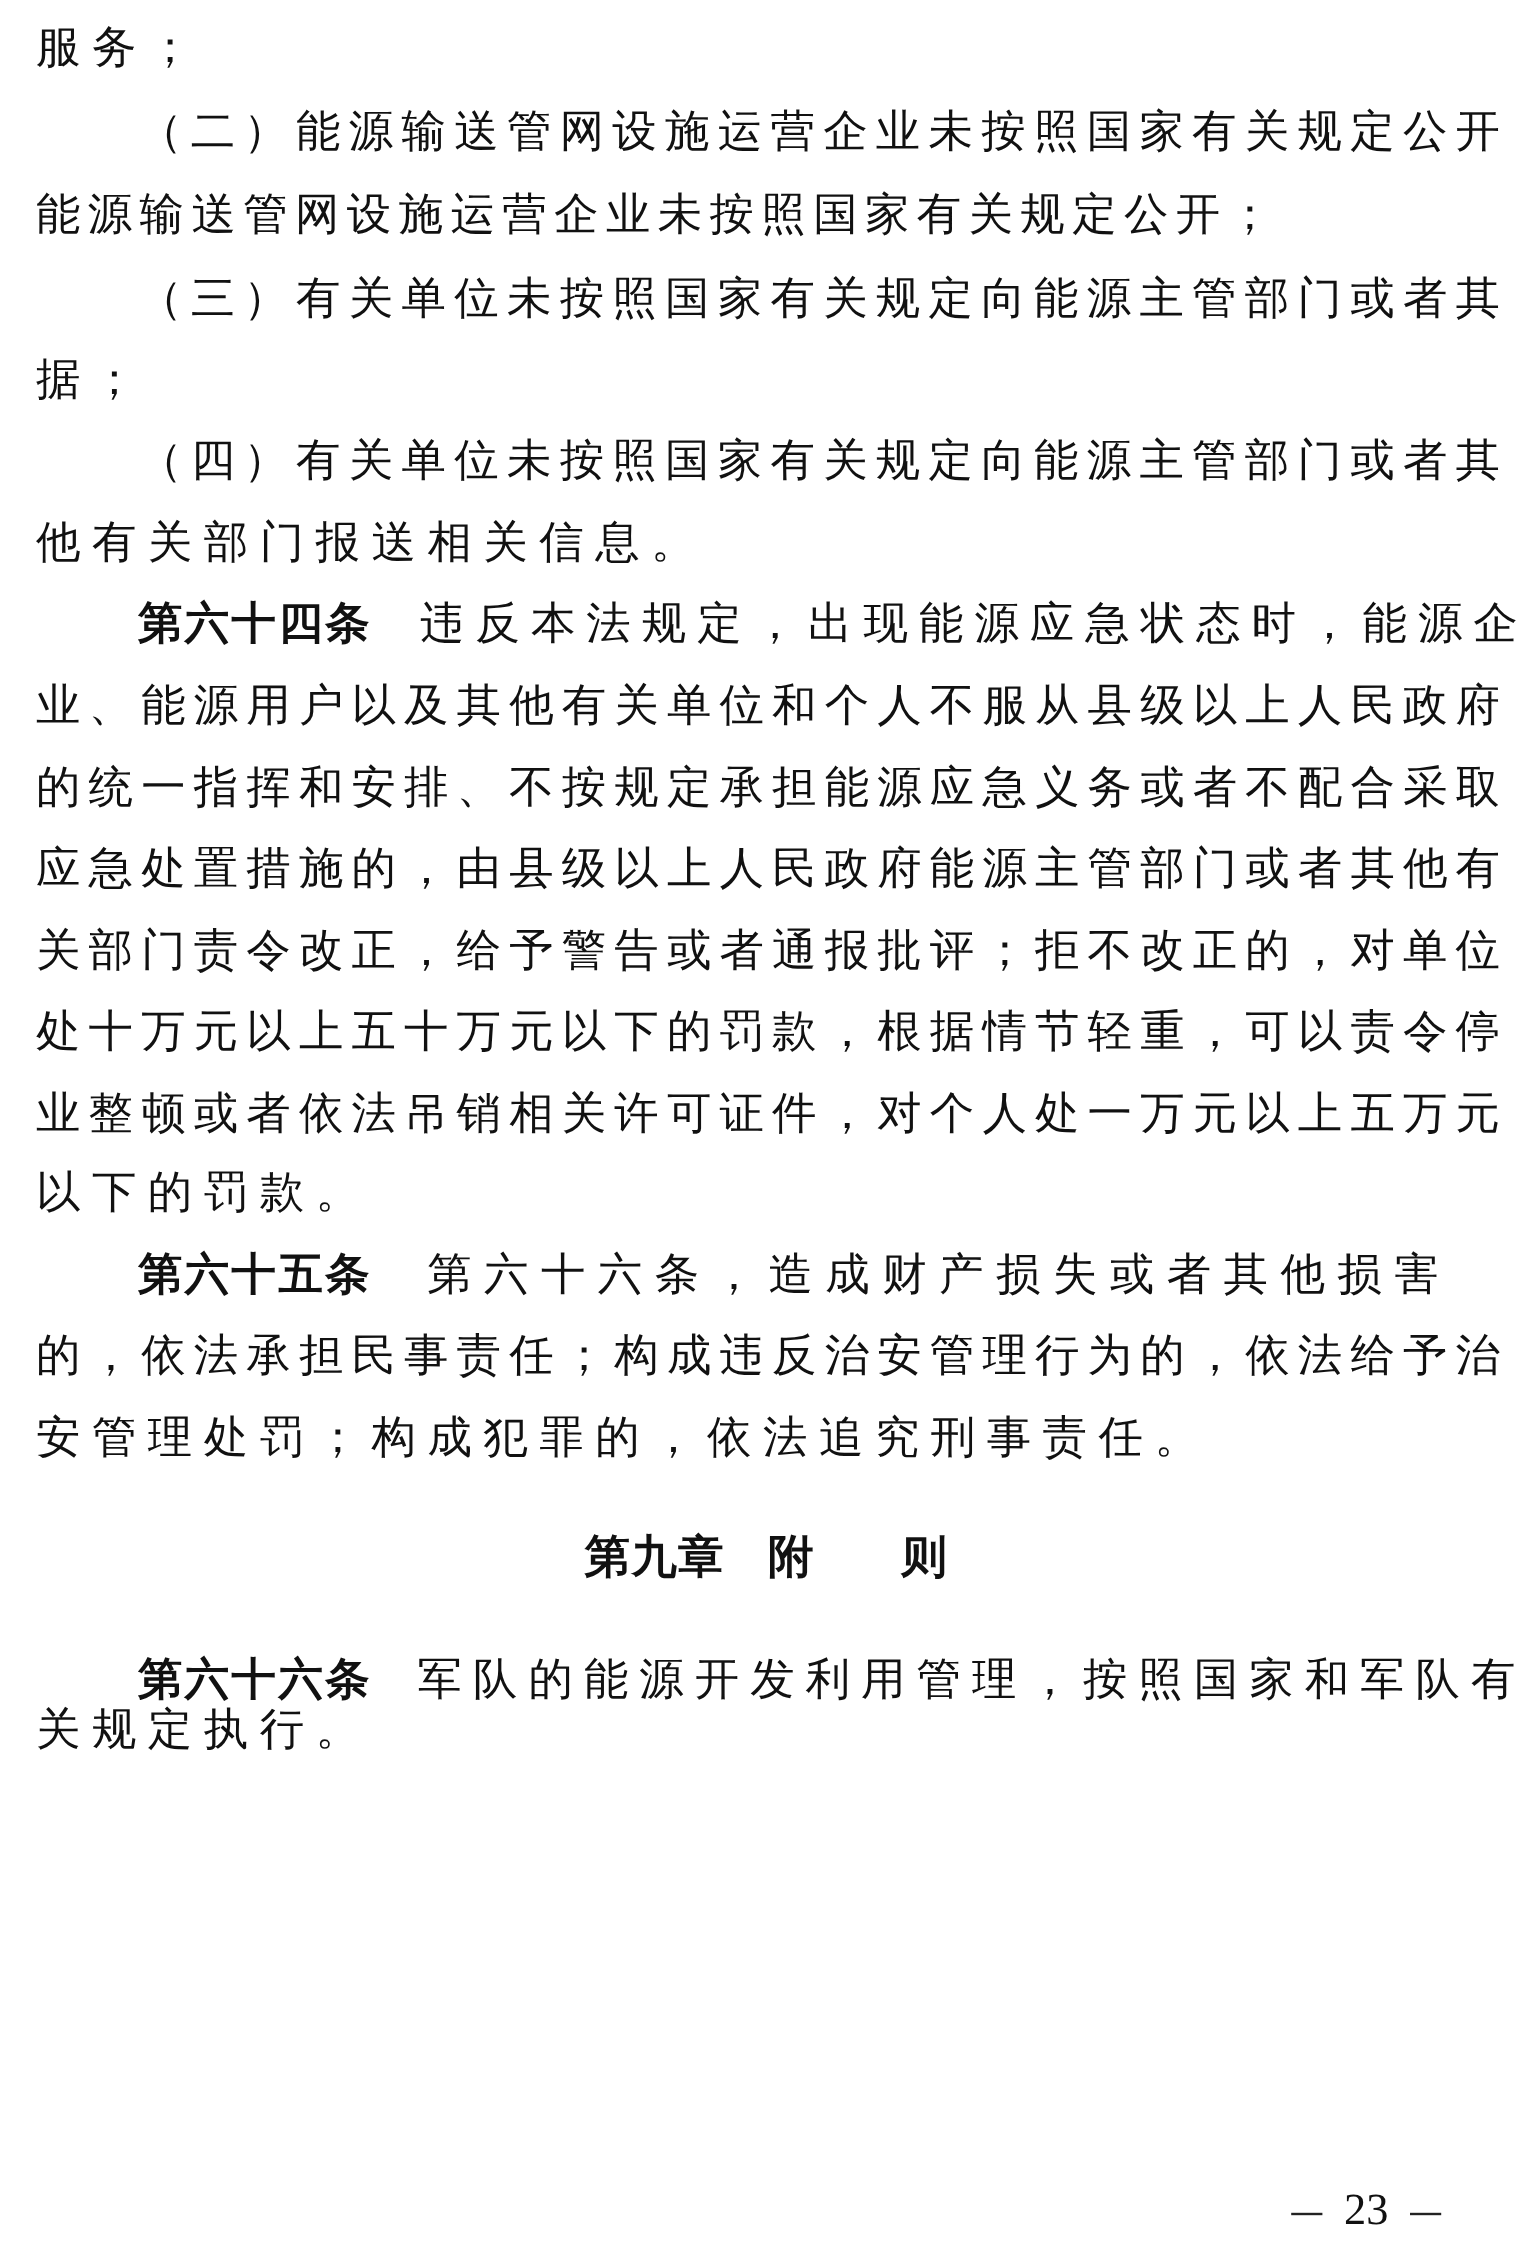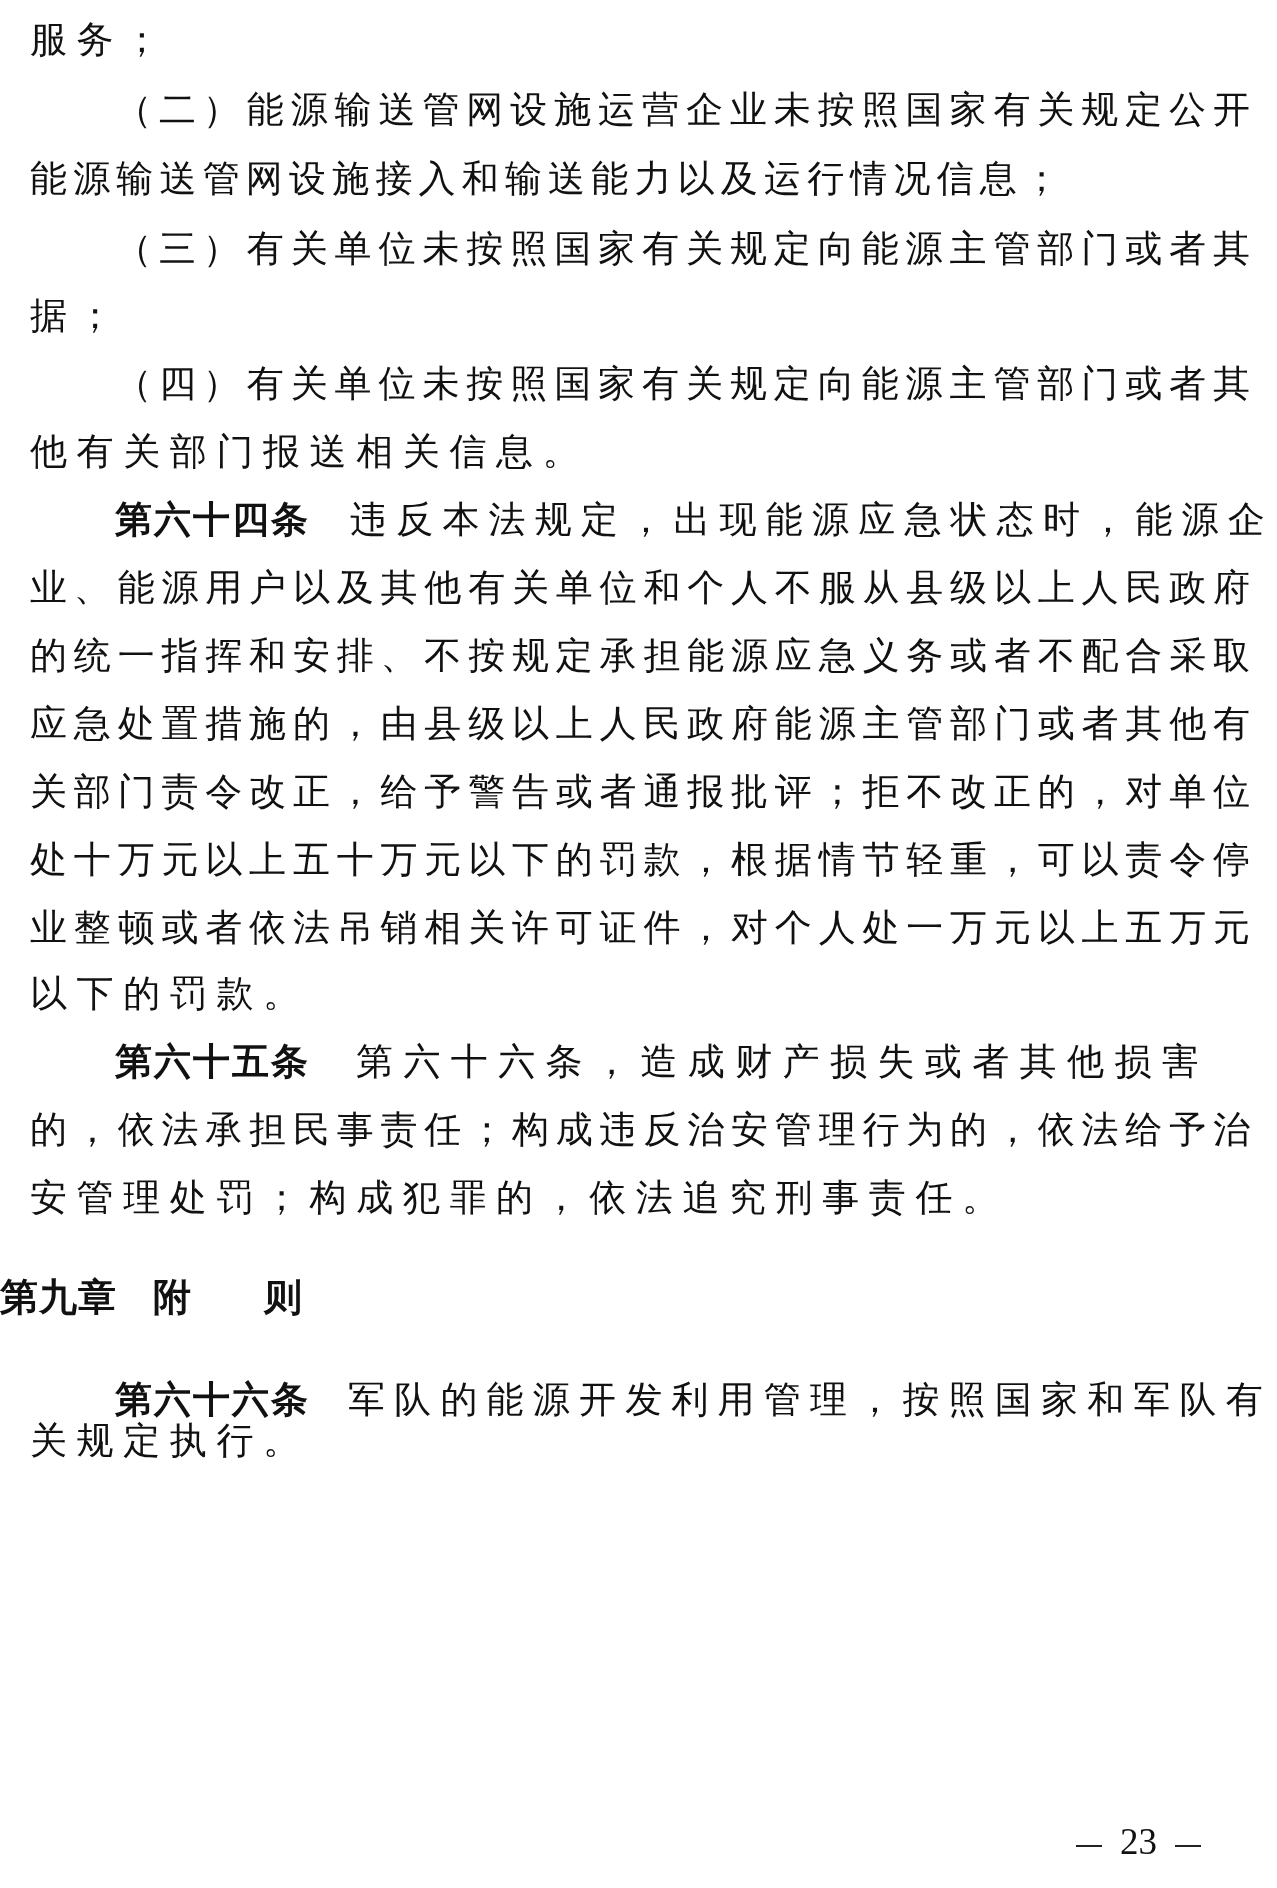--- a/index.html
+++ b/index.html
@@ -5,37 +5,37 @@
     html, body { margin: 0; padding: 0; background: #ffffff; }
     body { width: 1277px; height: 1888px; position: relative; overflow: hidden;
            font-family: "DejaVu Serif", "Liberation Serif", serif; color: #111111; }
     .page { position: absolute; left: 0; top: 0; width: 1277px; height: 1470px; text-decoration: underline; }
     .line { position: absolute; left: 30px; width: 1220px; font-size: 37px; line-height: 44px;
             white-space: nowrap; letter-spacing: 9.6px; }
     .line.indent { left: 115px; width: 1135px; }
     .line.justify { text-align: justify; text-align-last: justify; letter-spacing: 0; }
     .art { font-family: "DejaVu Sans", "Liberation Sans", sans-serif; font-weight: bold; letter-spacing: 2px; }
     .gap { display: inline-block; width: 40px; }
-    .chapter { position: absolute; top: 1540px; left: 0; width: 1277px; 
+    .chapter { position: absolute; top: 1540px; left: 0; width: 1277px; text-align: center;
                font-family: "DejaVu Sans", "Liberation Sans", sans-serif; font-weight: bold;
                font-size: 38px; line-height: 44px; letter-spacing: 1px; }
     .chapter .sp1 { display: inline-block; width: 36px; }
     .chapter .sp2 { display: inline-block; width: 72px; }
     .pageno { position: absolute; top: 1822px; left: 1058px; font-size: 37px; line-height: 40px;
               font-family: "Liberation Serif", serif; white-space: nowrap; }
     .pageno .dash { display: inline-block; width: 26px; border-top: 2px solid #222; vertical-align: middle; margin: 0 18px; }
   </style>
 </head>
 <body>
 
 <div class="page">
 
   <div class="line" style="top:18px;">服务；</div>
   <div class="line indent justify" style="top:88px;">（二）能源输送管网设施运营企业未按照国家有关规定公开</div>
-  <div class="line justify" style="top:157px; width:1030px;">能源输送管网设施接入和输送能力以及运行情况信息；</div>
+  <div class="line justify" style="top:157px; width:1030px;">能源输送管网设施运营企业未按照国家有关规定公开；</div>
   <div class="line indent justify" style="top:227px;">（三）有关单位未按照国家有关规定向能源主管部门或者其</div>
   <div class="line" style="top:294px;">据；</div>
   <div class="line indent justify" style="top:362px;">（四）有关单位未按照国家有关规定向能源主管部门或者其</div>
   <div class="line" style="top:430px;">他有关部门报送相关信息。</div>
 
   <div class="line indent" style="top:498px; letter-spacing:0;">
     <span class="art">第六十四条</span><span class="gap"></span><span style="letter-spacing:9.2px;">违反本法规定，出现能源应急状态时，能源企</span>
   </div>
   <div class="line justify" style="top:566px;">业、能源用户以及其他有关单位和个人不服从县级以上人民政府</div>
   <div class="line justify" style="top:634px;">的统一指挥和安排、不按规定承担能源应急义务或者不配合采取</div>

